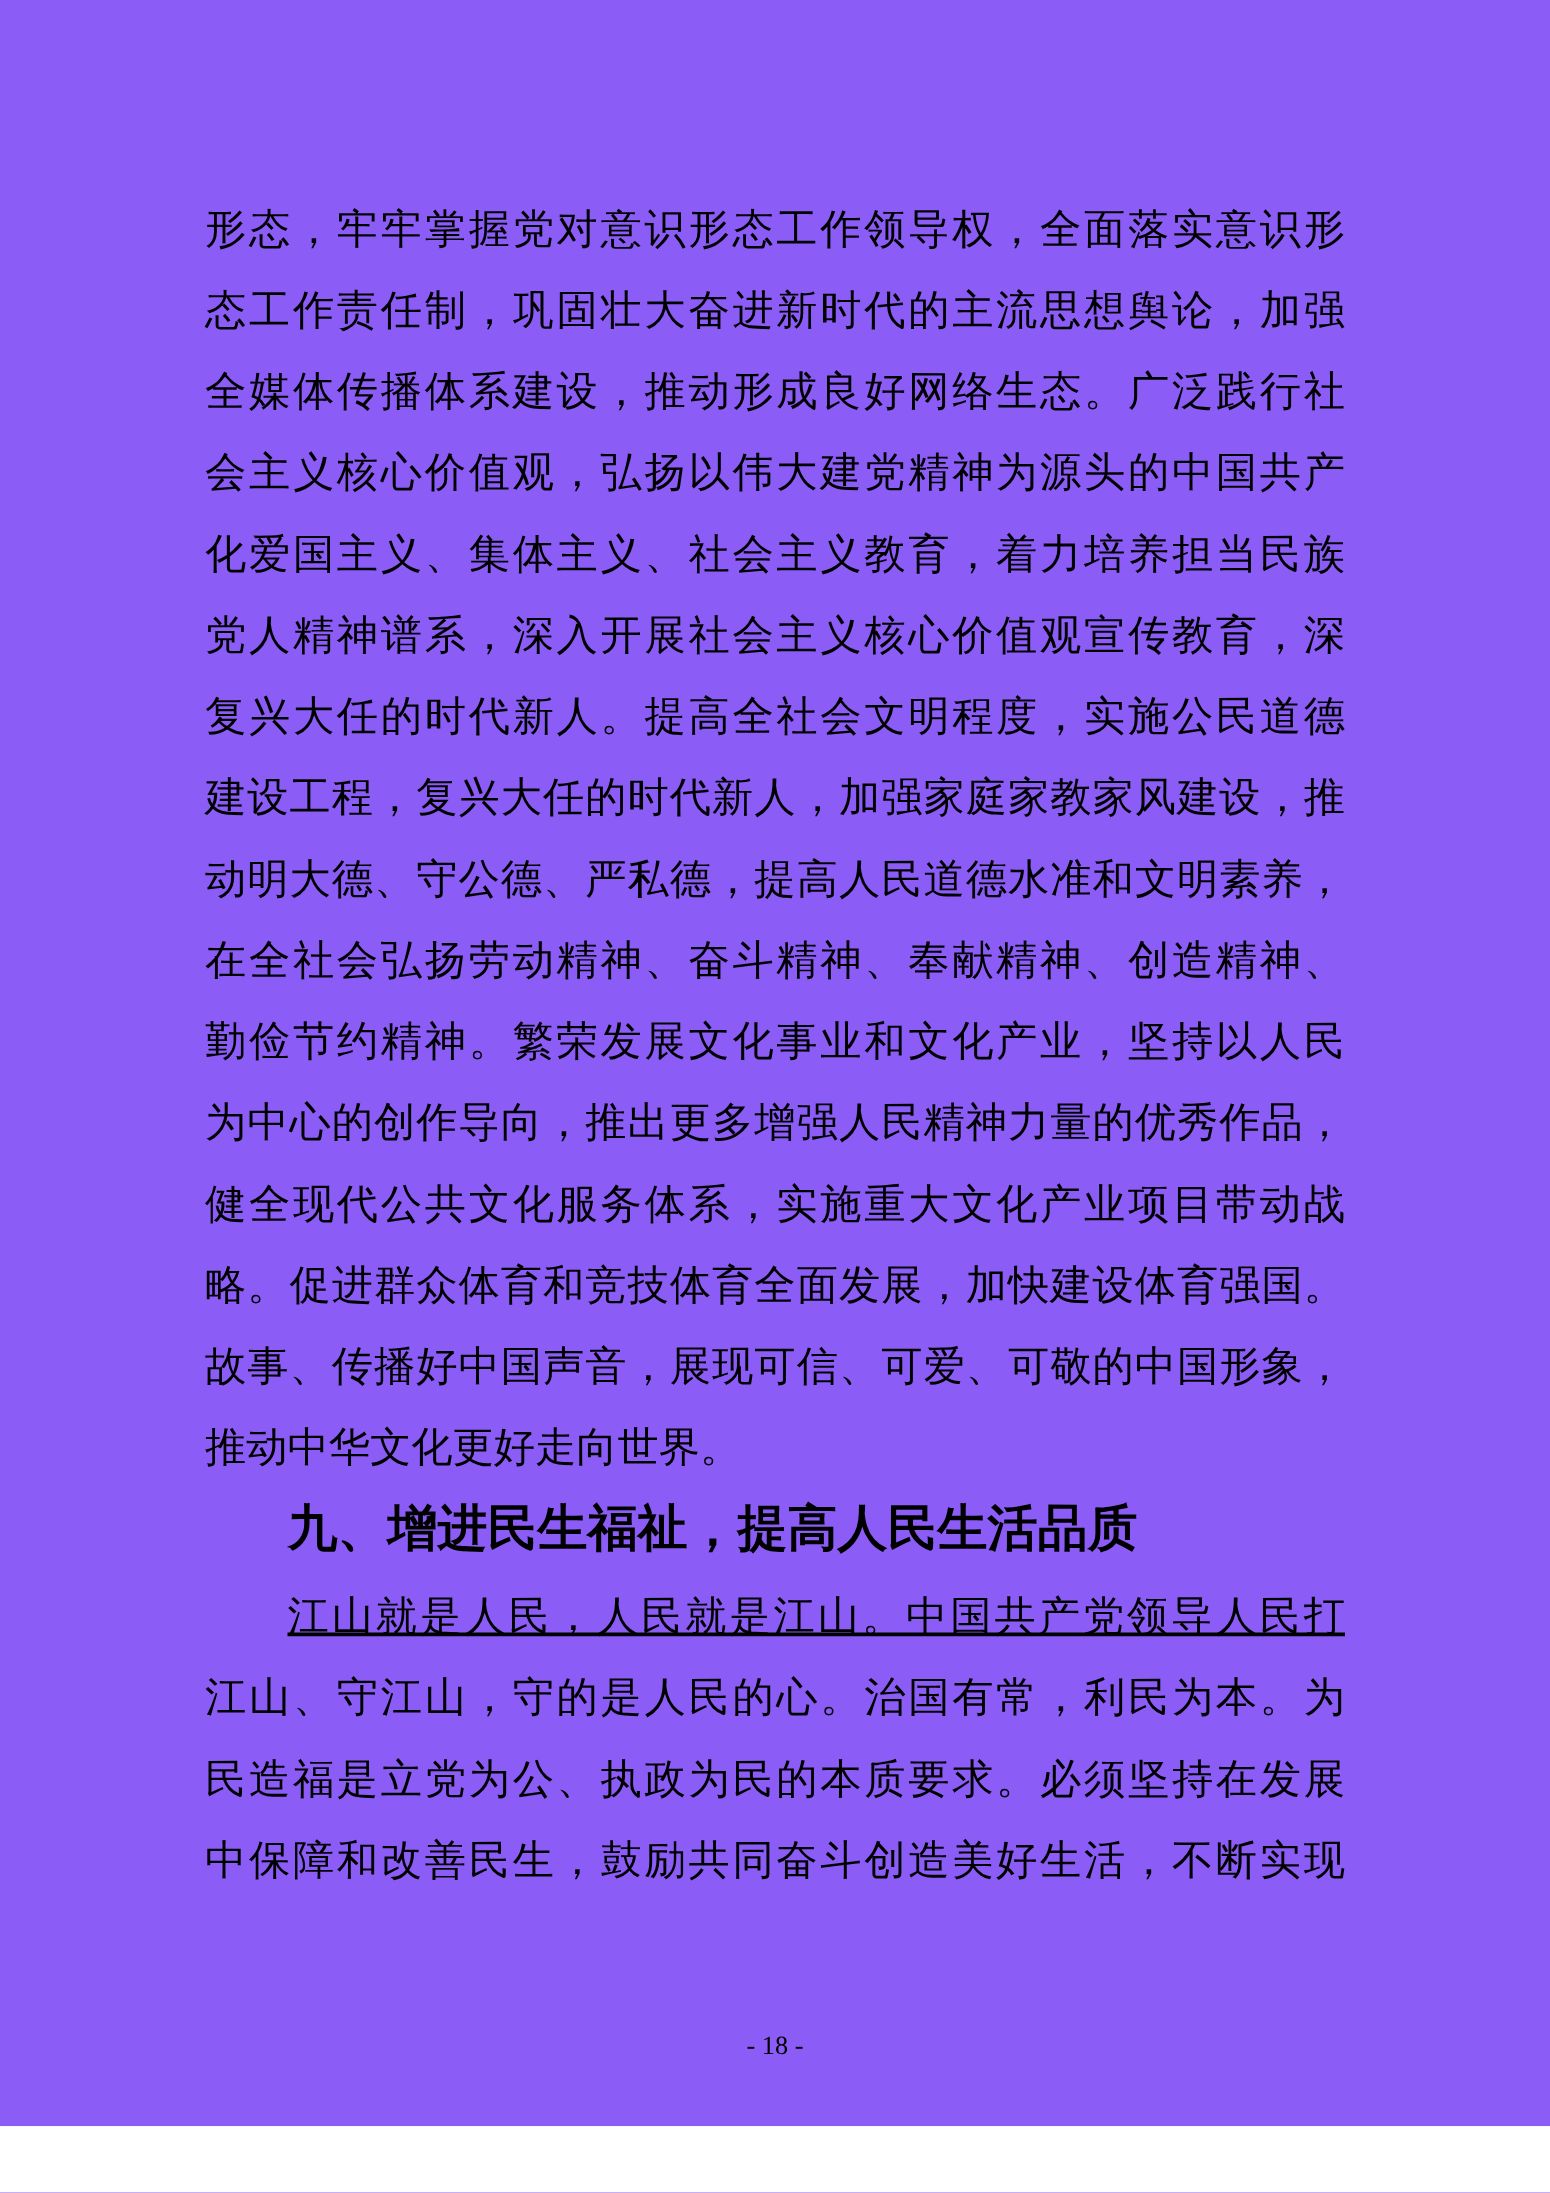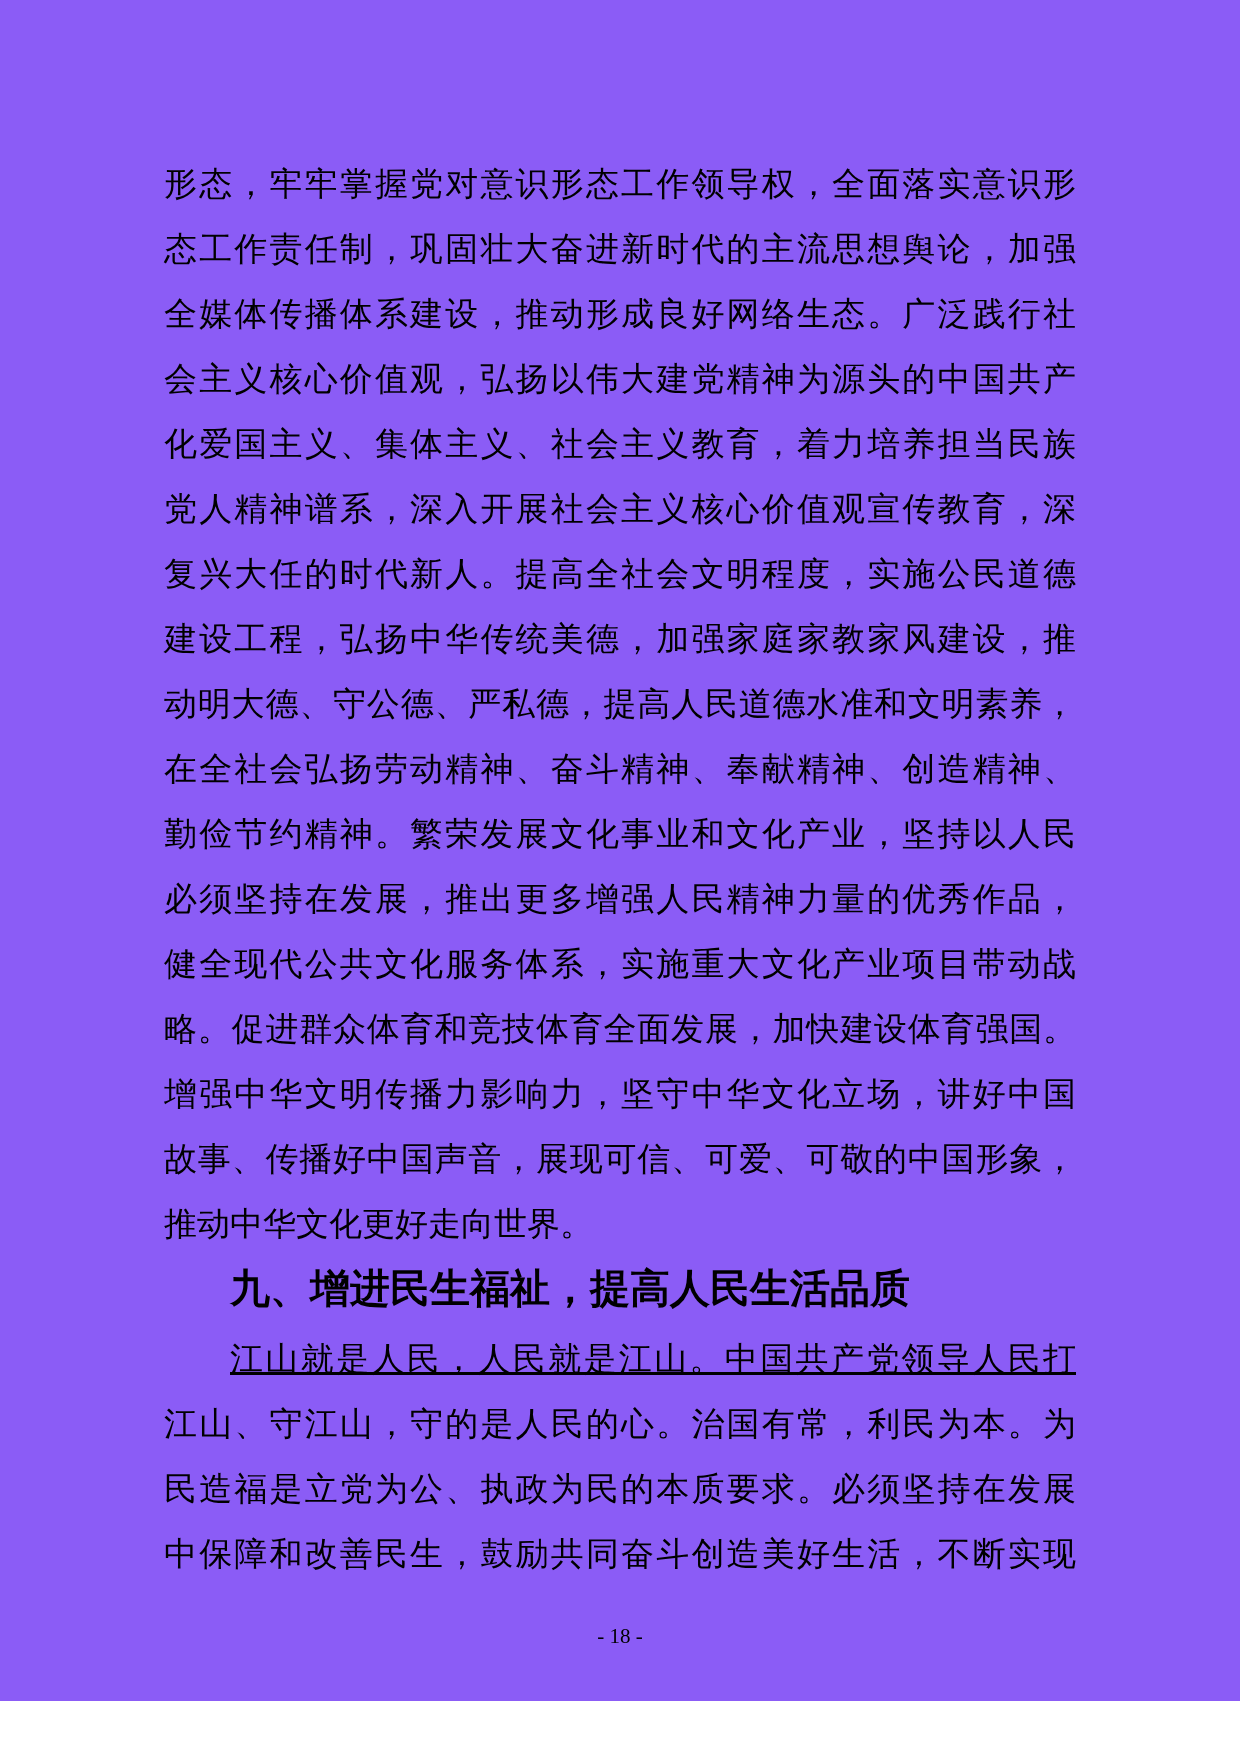--- a/index.html
+++ b/index.html
@@ -62,28 +62,27 @@
 
 <div class="page">
   <div class="body-text">
     <div class="line">形态，牢牢掌握党对意识形态工作领导权，全面落实意识形</div>
     <div class="line">态工作责任制，巩固壮大奋进新时代的主流思想舆论，加强</div>
     <div class="line">全媒体传播体系建设，推动形成良好网络生态。广泛践行社</div>
     <div class="line">会主义核心价值观，弘扬以伟大建党精神为源头的中国共产</div>
     <div class="line">化爱国主义、集体主义、社会主义教育，着力培养担当民族</div>
     <div class="line">党人精神谱系，深入开展社会主义核心价值观宣传教育，深</div>
     <div class="line">复兴大任的时代新人。提高全社会文明程度，实施公民道德</div>
-    <div class="line">建设工程，弘扬中华传统美德，加强家庭家教家风建设，推</div>
+    <div class="line">建设工程，复兴大任的时代新人，加强家庭家教家风建设，推</div>
     <div class="line">动明大德、守公德、严私德，提高人民道德水准和文明素养，</div>
     <div class="line">在全社会弘扬劳动精神、奋斗精神、奉献精神、创造精神、</div>
     <div class="line">勤俭节约精神。繁荣发展文化事业和文化产业，坚持以人民</div>
-    <div class="line">必须坚持在发展，推出更多增强人民精神力量的优秀作品，</div>
+    <div class="line">为中心的创作导向，推出更多增强人民精神力量的优秀作品，</div>
     <div class="line">健全现代公共文化服务体系，实施重大文化产业项目带动战</div>
     <div class="line">略。促进群众体育和竞技体育全面发展，加快建设体育强国。</div>
-    <div class="line">增强中华文明传播力影响力，坚守中华文化立场，讲好中国</div>
     <div class="line">故事、传播好中国声音，展现可信、可爱、可敬的中国形象，</div>
     <div class="line last">推动中华文化更好走向世界。</div>
 
     <h2 class="heading">九、增进民生福祉，提高人民生活品质</h2>
 
     <div class="line indent">江山就是人民，人民就是江山。中国共产党领导人民打</div>
     <div class="line">江山、守江山，守的是人民的心。治国有常，利民为本。为</div>
     <div class="line">民造福是立党为公、执政为民的本质要求。必须坚持在发展</div>
     <div class="line">中保障和改善民生，鼓励共同奋斗创造美好生活，不断实现</div>
   </div>

